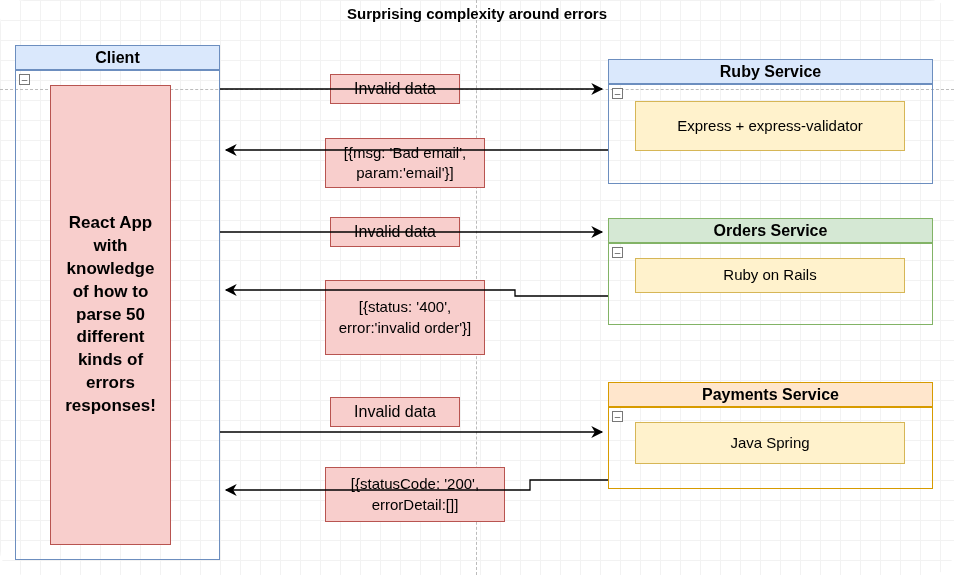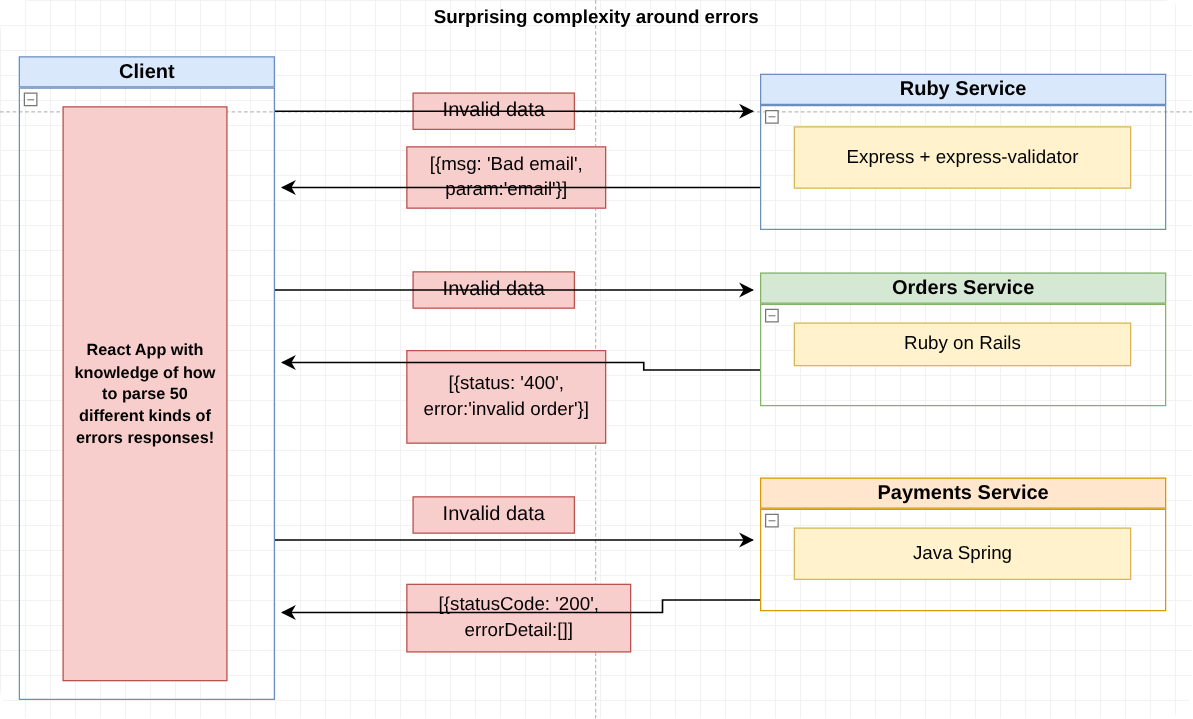--- a/index.html
+++ b/index.html
@@ -52,42 +52,42 @@
 
   <div class="dashline-h" style="top:89px"></div>
   <div class="dashline-v" style="left:476px"></div>
 
   <div class="title">Surprising complexity around errors</div>
 
   <div class="box header blue" style="left:15px;top:45px;width:205px;height:25px">Client</div>
   <div class="box container blue" style="left:15px;top:70px;width:205px;height:490px">
     <div class="collapse">–</div>
   </div>
-  <div class="box pink" style="left:50px;top:85px;width:132px;height:460px;font-weight:bold;font-size:13px;padding:0 6px">React App with knowledge of how to parse 50 different kinds of errors responses!</div>
+  <div class="box pink" style="left:50px;top:85px;width:121px;height:460px;font-weight:bold;font-size:17px;padding:0 6px">React App with knowledge of how to parse 50 different kinds of errors responses!</div>
 
   <div class="box header blue" style="left:608px;top:59px;width:325px;height:25px">Ruby Service</div>
   <div class="box container blue" style="left:608px;top:84px;width:325px;height:100px">
     <div class="collapse">–</div>
   </div>
   <div class="box yellow" style="left:635px;top:101px;width:270px;height:50px">Express + express-validator</div>
 
   <div class="box header green" style="left:608px;top:218px;width:325px;height:25px">Orders Service</div>
   <div class="box container green" style="left:608px;top:243px;width:325px;height:82px">
     <div class="collapse">–</div>
   </div>
   <div class="box header orange" style="left:608px;top:382px;width:325px;height:25px">Payments Service</div>
 
   <div class="box yellow" style="left:635px;top:258px;width:270px;height:35px">Ruby on Rails</div>
   <div class="box container orange" style="left:608px;top:407px;width:325px;height:82px">
     <div class="collapse">–</div>
   </div>
   <div class="box yellow" style="left:635px;top:422px;width:270px;height:42px">Java Spring</div>
 
   <div class="box pink" style="left:330px;top:74px;width:130px;height:30px;font-size:16px">Invalid data</div>
-  <div class="box pink" style="left:325px;top:117px;width:160px;height:50px;font-size:15px;padding:0 4px">[{msg: 'Bad email', param:'email'}]</div>
+  <div class="box pink" style="left:325px;top:138px;width:160px;height:50px;font-size:15px;padding:0 4px">[{msg: 'Bad email', param:'email'}]</div>
 
   <div class="box pink" style="left:330px;top:217px;width:130px;height:30px;font-size:16px">Invalid data</div>
   <div class="box pink" style="left:325px;top:280px;width:160px;height:75px;font-size:15px;padding:0 4px">[{status: '400', error:'invalid order'}]</div>
 
   <div class="box pink" style="left:330px;top:397px;width:130px;height:30px;font-size:16px">Invalid data</div>
   <div class="box pink" style="left:325px;top:467px;width:180px;height:55px;font-size:15px;padding:0 4px">[{statusCode: '200', errorDetail:[]]</div>
 
   <svg class="svg-layer" width="954" height="575">
     <defs>
       <marker id="ah" viewBox="0 0 12 12" refX="10" refY="6" markerWidth="11" markerHeight="11" orient="auto-start-reverse">

